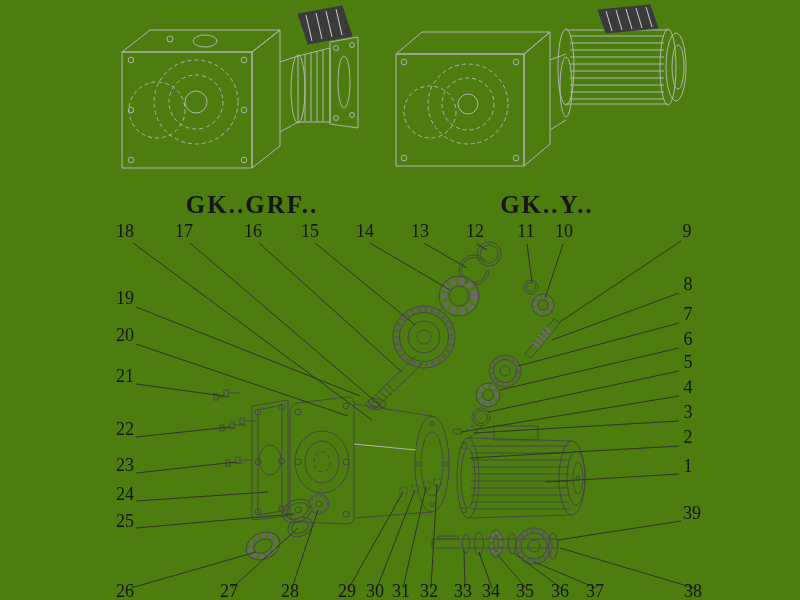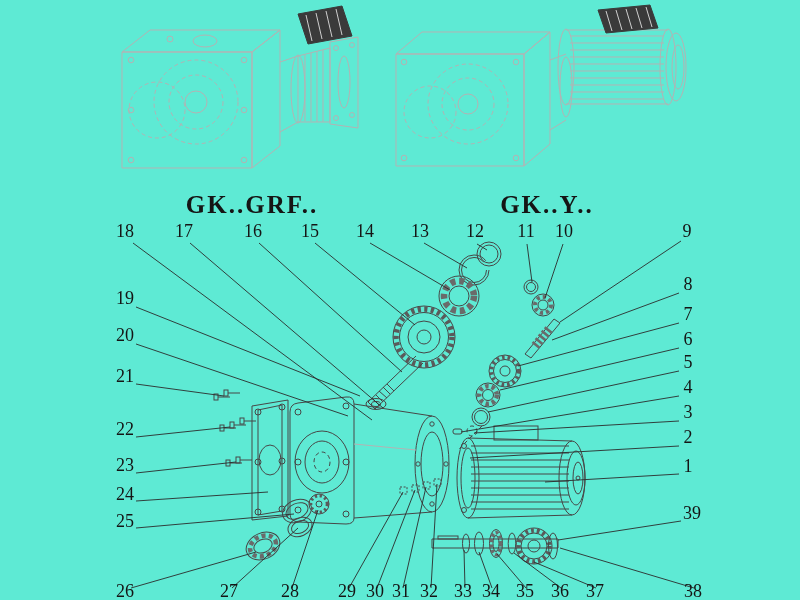--- a/index.html
+++ b/index.html
@@ -1,16 +1,16 @@
 <!DOCTYPE html>
 <html><head>
 <meta charset="utf-8">
 <style>
   html,body{margin:0;padding:0;background:#fff;}
-  .stage{position:relative;width:800px;height:600px;background:#5eead4;overflow:hidden;
+  .stage{position:relative;width:800px;height:600px;background:#4d7c0f;overflow:hidden;
          font-family:"Liberation Serif", serif;}
   svg{position:absolute;left:0;top:0;}
   .variant-label{font-family:"Liberation Serif", serif;font-size:25px;font-weight:bold;
                  letter-spacing:2px;fill:#151515;}
   .callout{font-family:"Liberation Serif", serif;font-size:18px;fill:#151515;}
   .lt{stroke:#b3b3b3;fill:none;stroke-width:1;}
   .dk{stroke:#474747;fill:none;stroke-width:1;}
   .teeth{stroke:#5a5a5a;fill:none;}
   .rollers{stroke:#6a6a6a;fill:none;}
   .leader{stroke:#2b2b2b;stroke-width:0.9;}

